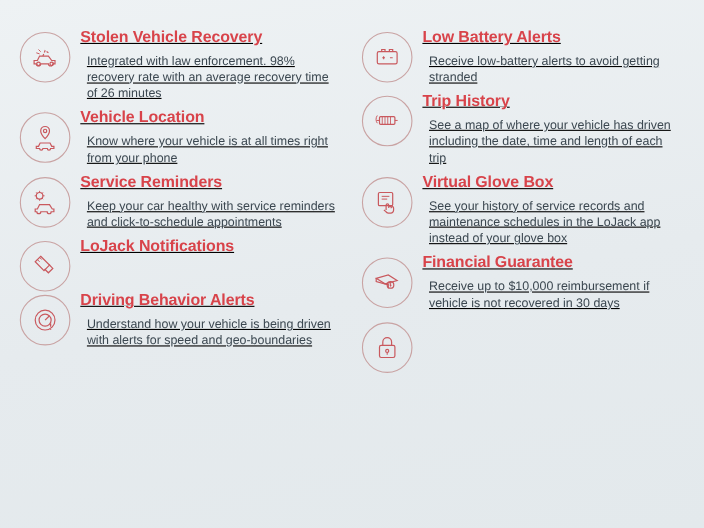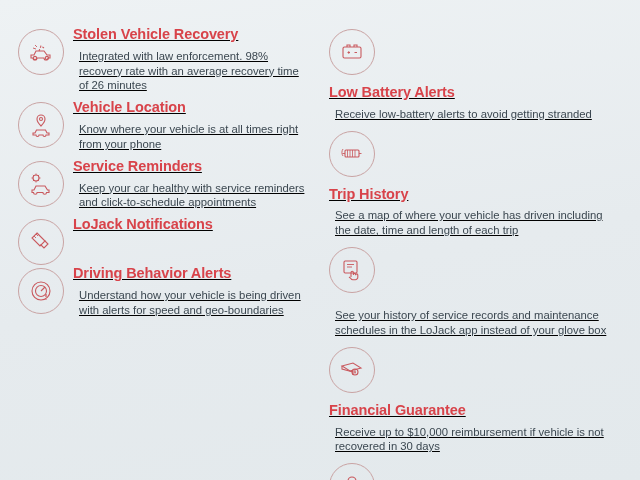--- a/index.html
+++ b/index.html
@@ -62,21 +62,21 @@
     margin: 0 0 2px 0;
     letter-spacing: -0.1px;
   }
   .fdesc {
     color: #3b4750;
     font-size: 11.3px;
     line-height: 1.32;
     margin: 6px;
   }
   
-  .col-right .feature { padding-left: 2px; flex-direction: column; }
+  .col-right .feature { padding-left: 2px; }
 </style>
 </head>
 <body>
 
 <div class="page">
   <div class="grid">
 
     <div class="col-left">
 
       <div class="feature">
@@ -187,20 +187,21 @@
 
       <div class="feature">
         <div class="icon-wrap">
           <svg width="26" height="26" viewBox="0 0 26 26" fill="none" stroke="#c9595e" stroke-width="1.1">
             <rect x="5" y="4" width="13" height="12" rx="1.2"></rect>
             <path d="M8 7.5h7M8 10h5" stroke-width="0.9"></path>
             <path d="M12 20v-4.5a1.2 1.2 0 0 1 2.4 0V18M14.4 17.5a1.1 1.1 0 0 1 2.2 0v.8M16.6 18a1.1 1.1 0 0 1 2.2 0v2.2a2.5 2.5 0 0 1-2.5 2.5h-2.3a2.6 2.6 0 0 1-2.2-1.3L10 20"></path>
           </svg>
         </div>
         <div class="txt">
+          <p class="ftitle">Virtual Glove Box</p>
           <p class="fdesc">See your history of service records and maintenance schedules in the LoJack app instead of your glove box</p>
         </div>
       </div>
 
       <div class="feature">
         <div class="icon-wrap">
           <svg width="26" height="26" viewBox="0 0 26 26" fill="none" stroke="#c9595e" stroke-width="1.1">
             <path d="M3 9l11-3 8 5-11 3z"></path>
             <path d="M14 14v4M3 9v3l11 3"></path>
             <circle cx="16" cy="15" r="3"></circle>

